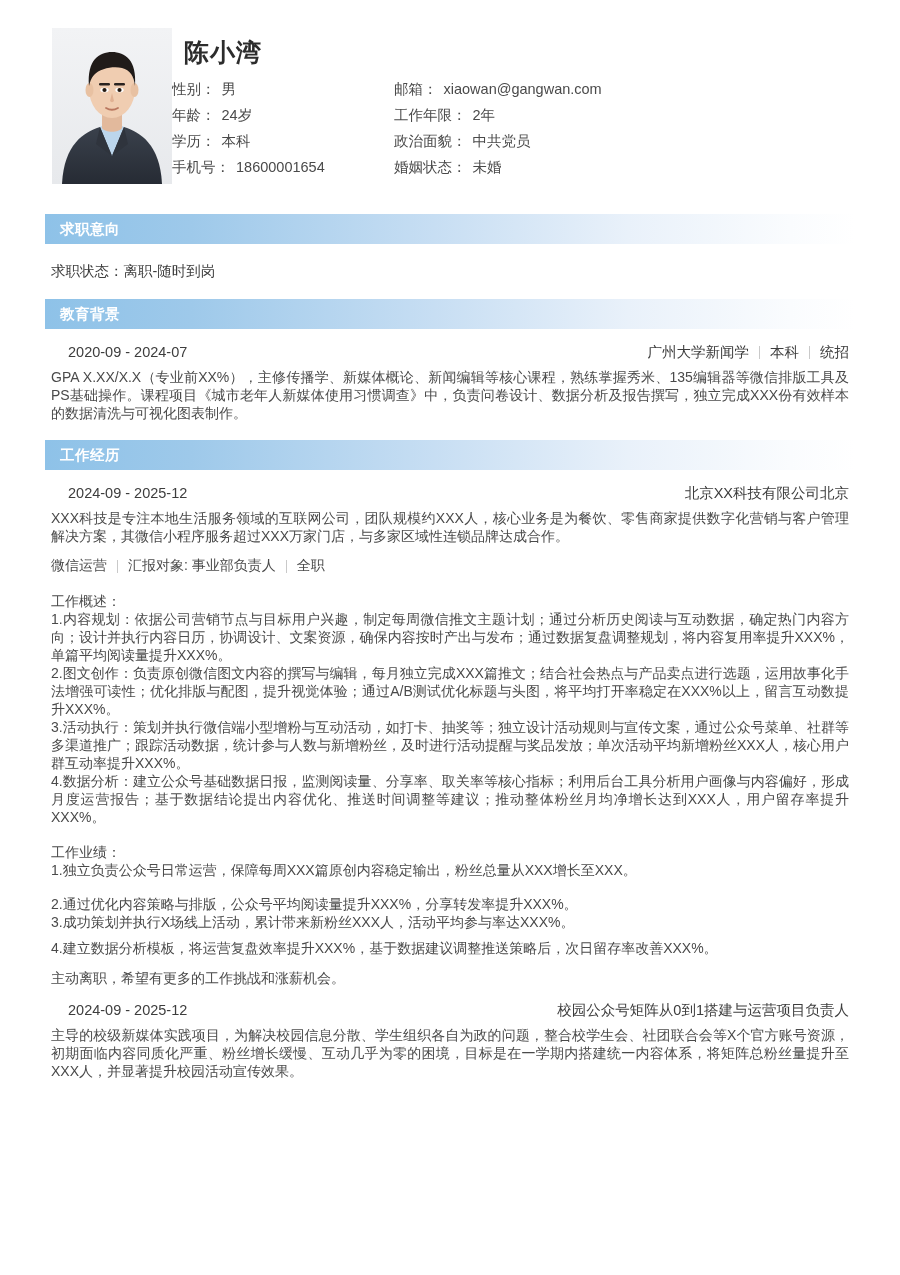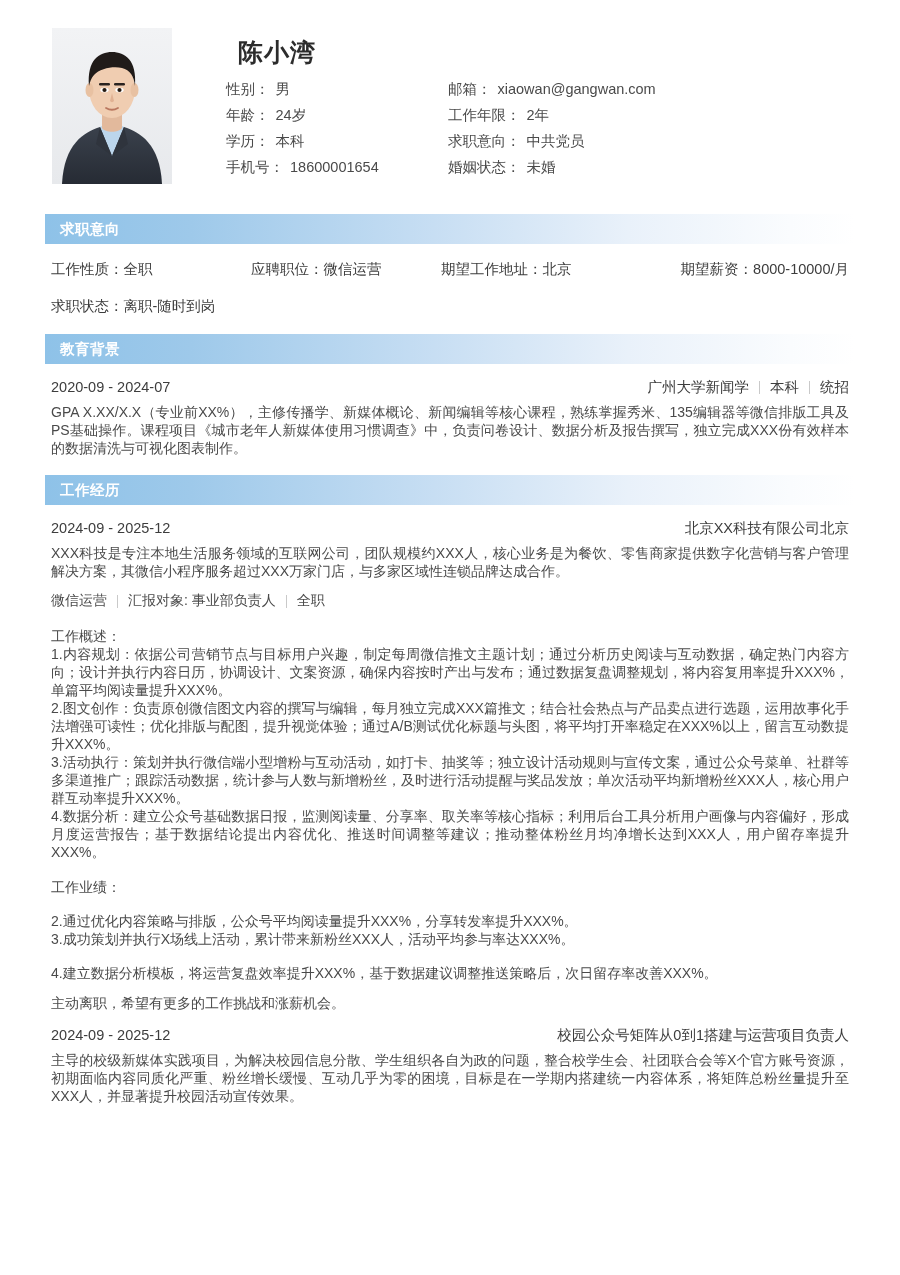--- a/index.html
+++ b/index.html
@@ -33,21 +33,20 @@
     flex: 0 0 120px;
     margin-left: 7px;
     background: #eef0f2;
     position: relative;
     overflow: hidden;
   }
   .photo svg { display: block; width: 120px; height: 156px; }
 
   .header-main {
     flex: 1;
-    padding-left: 54px;
     padding-top: 8px;
   }
   .name {
     font-size: 25px;
     font-weight: bold;
     color: #2c2c2c;
     letter-spacing: 1px;
     margin-bottom: 12px;
     padding-left: 12px;
   }
@@ -86,21 +85,21 @@
   .block { padding: 0 6px; }
 
   .row3 {
     display: flex;
     align-items: baseline;
     font-size: 14.5px;
     color: #3d3d3d;
     margin-top: 14px;
     margin-bottom: 6px;
   }
-  .row3 .c-left  { width: 300px; flex: 0 0 300px; }
+  .row3 .c-left  { width: 300px; flex: 0 0 300px; margin-left: 17px; }
   .row3 .c-mid   { flex: 1; text-align: right; }
   .row3 .c-right { text-align: right; white-space: nowrap; }
 
   .para {
     font-size: 14px;
     line-height: 18px;
     color: #4a4a4a;
     margin-top: 5px;
     text-align: justify;
   }
@@ -214,51 +213,37 @@
           <span class="lbl">年龄：</span><span class="val">24岁</span>
         </div>
         <div class="info-item">
           <span class="lbl">工作年限：</span><span class="val">2年</span>
         </div>
 
         <div class="info-item">
           <span class="lbl">学历：</span><span class="val">本科</span>
         </div>
         <div class="info-item">
-          <span class="lbl">求职意向：</span><span class="val">中共党员</span>
+          <span class="lbl">政治面貌：</span><span class="val">中共党员</span>
         </div>
 
         <div class="info-item">
           <span class="lbl">手机号：</span><span class="val">18600001654</span>
         </div>
         <div class="info-item">
           <span class="lbl">婚姻状态：</span><span class="val">未婚</span>
         </div>
       </div>
     </div>
   </div>
 
   <div class="section-bar">
     <span class="title">求职意向</span>
   </div>
   <div class="block">
-    <div class="intent-row">
-      <div class="cell">
-        <span>工作性质：</span><span>全职</span>
-      </div>
-      <div class="cell">
-        <span>应聘职位：</span><span>微信运营</span>
-      </div>
-      <div class="cell">
-        <span>期望工作地址：</span><span>北京</span>
-      </div>
-      <div class="cell">
-        <span>期望薪资：</span><span>8000-10000/月</span>
-      </div>
-    </div>
     <div class="intent-row intent-row2">
       <div class="cell">
         <span>求职状态：</span><span>离职-随时到岗</span>
       </div>
     </div>
   </div>
 
   <div class="section-bar">
     <span class="title">教育背景</span>
   </div>
@@ -301,23 +286,24 @@
 
     <div class="para">工作概述：</div>
     <div class="para" style="margin-top:0">1.内容规划：依据公司营销节点与目标用户兴趣，制定每周微信推文主题计划；通过分析历史阅读与互动数据，确定热门内容方向；设计并执行内容日历，协调设计、文案资源，确保内容按时产出与发布；通过数据复盘调整规划，将内容复用率提升XXX%，单篇平均阅读量提升XXX%。</div>
     <div class="para" style="margin-top:0">2.图文创作：负责原创微信图文内容的撰写与编辑，每月独立完成XXX篇推文；结合社会热点与产品卖点进行选题，运用故事化手法增强可读性；优化排版与配图，提升视觉体验；通过A/B测试优化标题与头图，将平均打开率稳定在XXX%以上，留言互动数提升XXX%。</div>
     <div class="para" style="margin-top:0">3.活动执行：策划并执行微信端小型增粉与互动活动，如打卡、抽奖等；独立设计活动规则与宣传文案，通过公众号菜单、社群等多渠道推广；跟踪活动数据，统计参与人数与新增粉丝，及时进行活动提醒与奖品发放；单次活动平均新增粉丝XXX人，核心用户群互动率提升XXX%。</div>
     <div class="para" style="margin-top:0">4.数据分析：建立公众号基础数据日报，监测阅读量、分享率、取关率等核心指标；利用后台工具分析用户画像与内容偏好，形成月度运营报告；基于数据结论提出内容优化、推送时间调整等建议；推动整体粉丝月均净增长达到XXX人，用户留存率提升XXX%。</div>
 
     <div class="gap"></div>
 
     <div class="para">工作业绩：</div>
+    <div class="para" style="margin-top:0">1.独立负责公众号日常运营，保障每周XXX篇原创内容稳定输出，粉丝总量从XXX增长至XXX。</div>
     <div class="para" style="margin-top:16px">2.通过优化内容策略与排版，公众号平均阅读量提升XXX%，分享转发率提升XXX%。</div>
     <div class="para" style="margin-top:0">3.成功策划并执行X场线上活动，累计带来新粉丝XXX人，活动平均参与率达XXX%。</div>
-    <div class="para" style="margin-top:16px">4.建立数据分析模板，将运营复盘效率提升XXX%，基于数据建议调整推送策略后，次日留存率改善XXX%。</div>
+    <div class="para" style="margin-top:8px">4.建立数据分析模板，将运营复盘效率提升XXX%，基于数据建议调整推送策略后，次日留存率改善XXX%。</div>
 
     <div class="gap"></div>
 
     <div class="para" style="margin-top:0">主动离职，希望有更多的工作挑战和涨薪机会。</div>
   </div>
 
   <div class="block">
     <div class="row3">
       <div class="c-left">2024-09 - 2025-12</div>
       <div class="c-mid">校园公众号矩阵从0到1搭建与运营</div>

